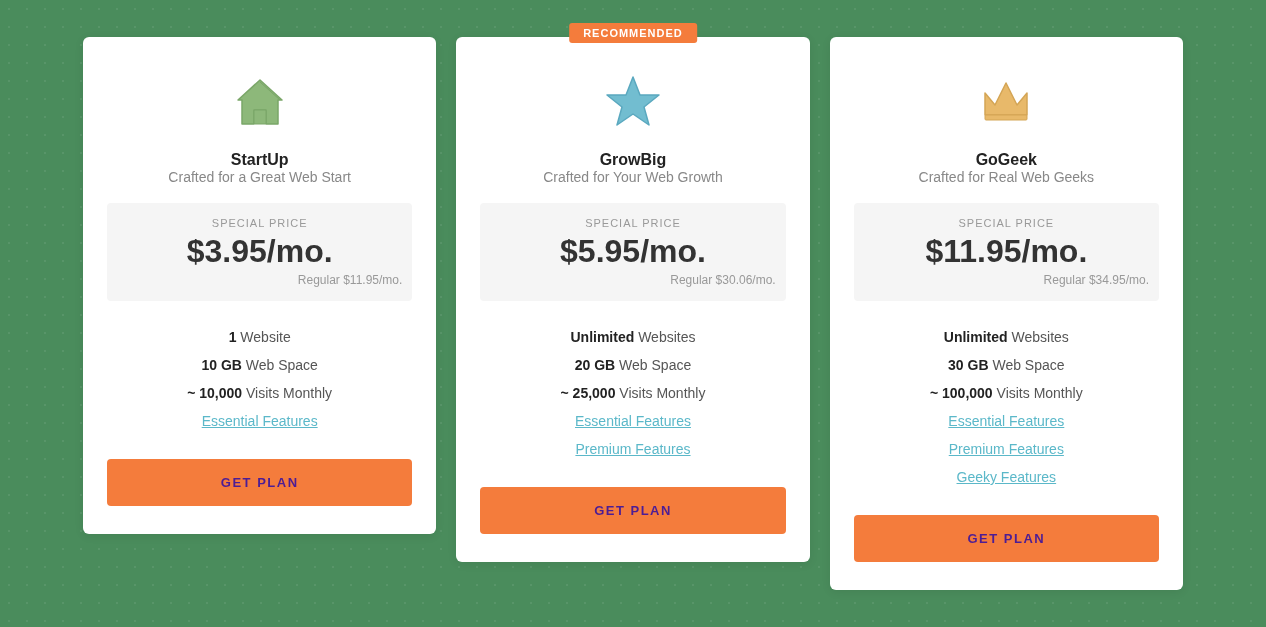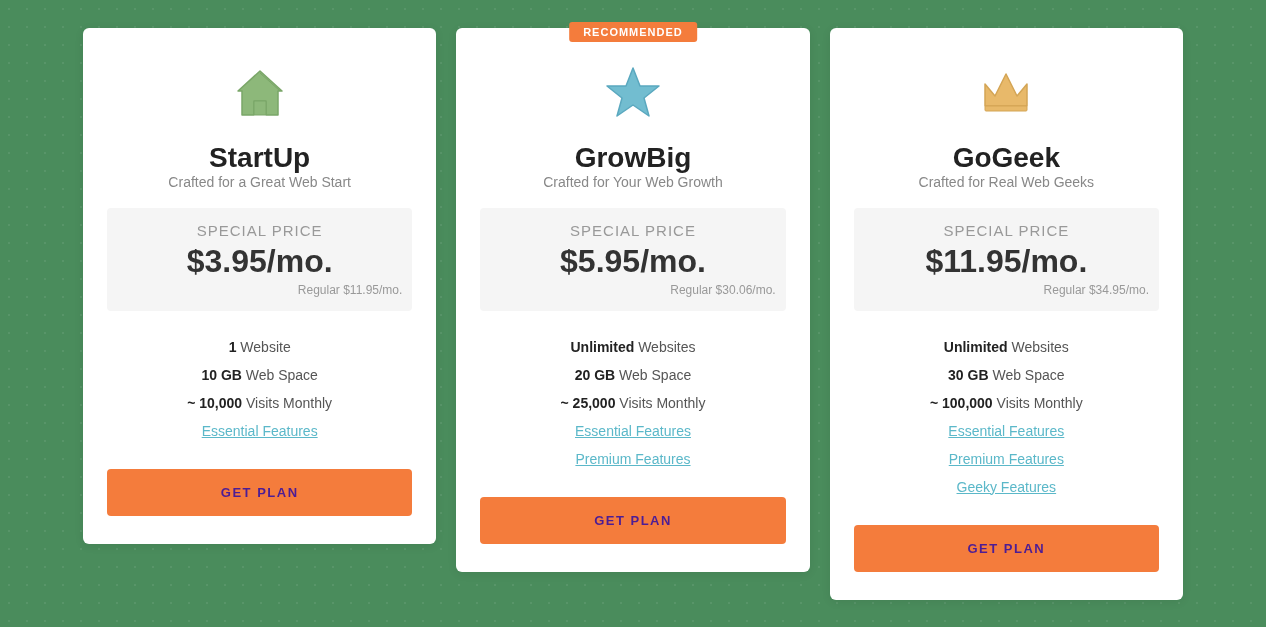--- a/index.html
+++ b/index.html
@@ -44,53 +44,52 @@
       left: 50%;
       transform: translateX(-50%);
       background: #f47c3c;
       color: #fff;
       font-size: 11px;
       font-weight: bold;
       letter-spacing: 1px;
       padding: 4px 14px;
       border-radius: 3px;
       white-space: nowrap;
-      margin-top: 8px;
     }
 
     .plan-icon {
       width: 70px;
       height: 70px;
       margin: 0 auto 14px;
       display: flex;
       align-items: center;
       justify-content: center;
     }
 
     .plan-name {
-      font-size: 28px;
+      font-size: 16px;
       font-weight: bold;
       color: #222;
     }
 
     .plan-tagline {
       font-size: 14px;
       color: #888;
       margin-bottom: 18px;
     }
 
     .price-box {
       background: #f5f5f5;
       border-radius: 4px;
       padding: 14px 10px;
       margin-bottom: 22px;
     }
 
     .special-price-label {
-      font-size: 15px;
+      font-size: 11px;
       letter-spacing: 1px;
       color: #999;
       text-transform: uppercase;
       margin-bottom: 4px;
     }
 
     .price-main {
       font-size: 32px;
       font-weight: bold;
       color: #333;

